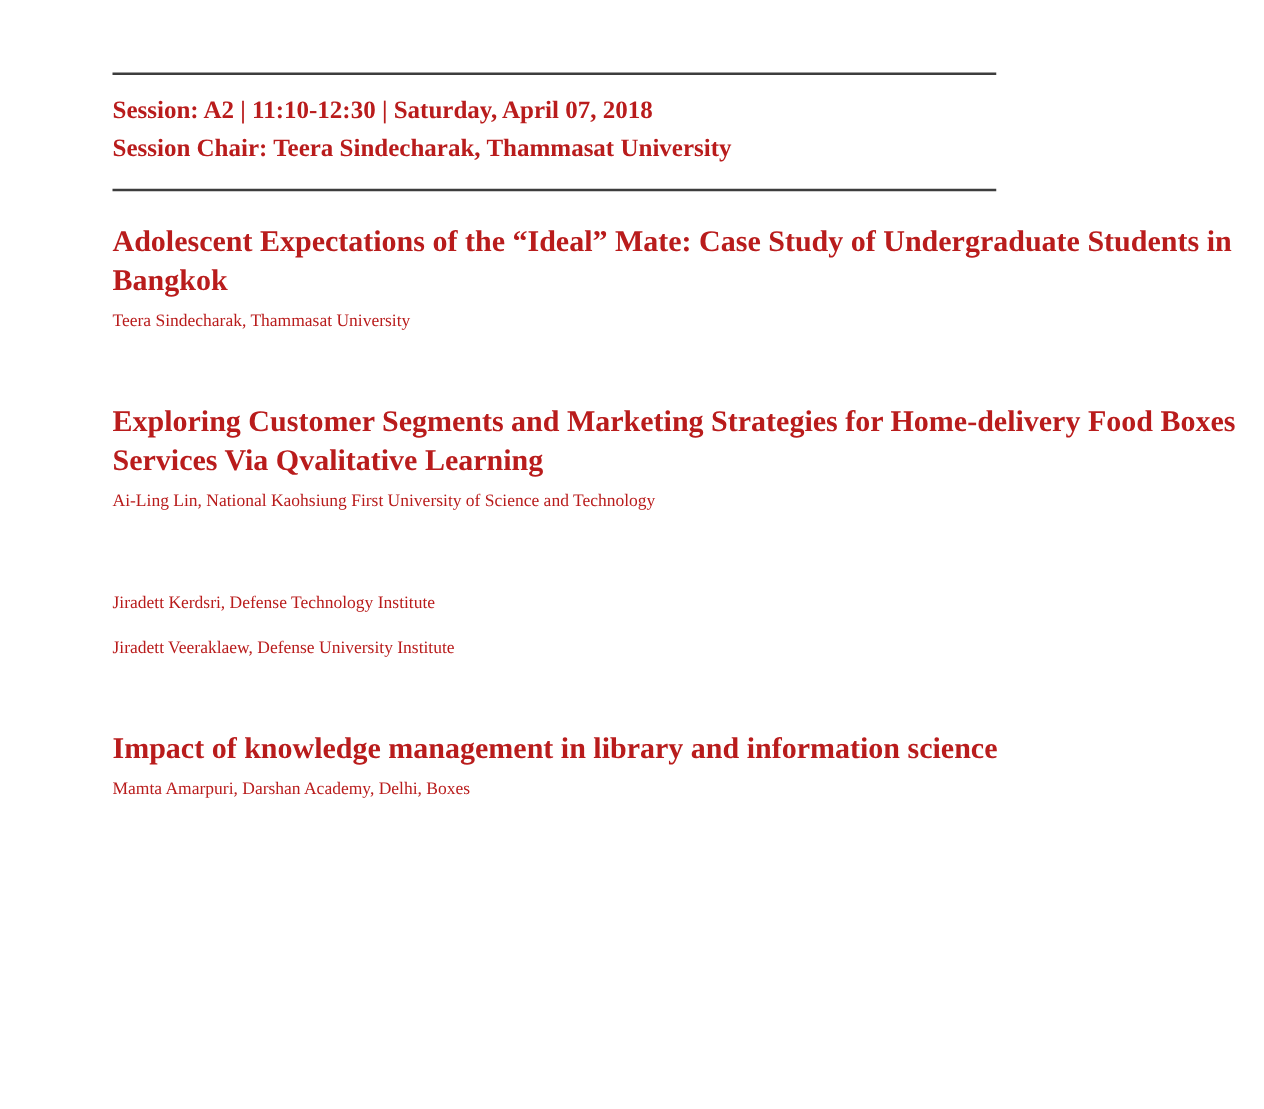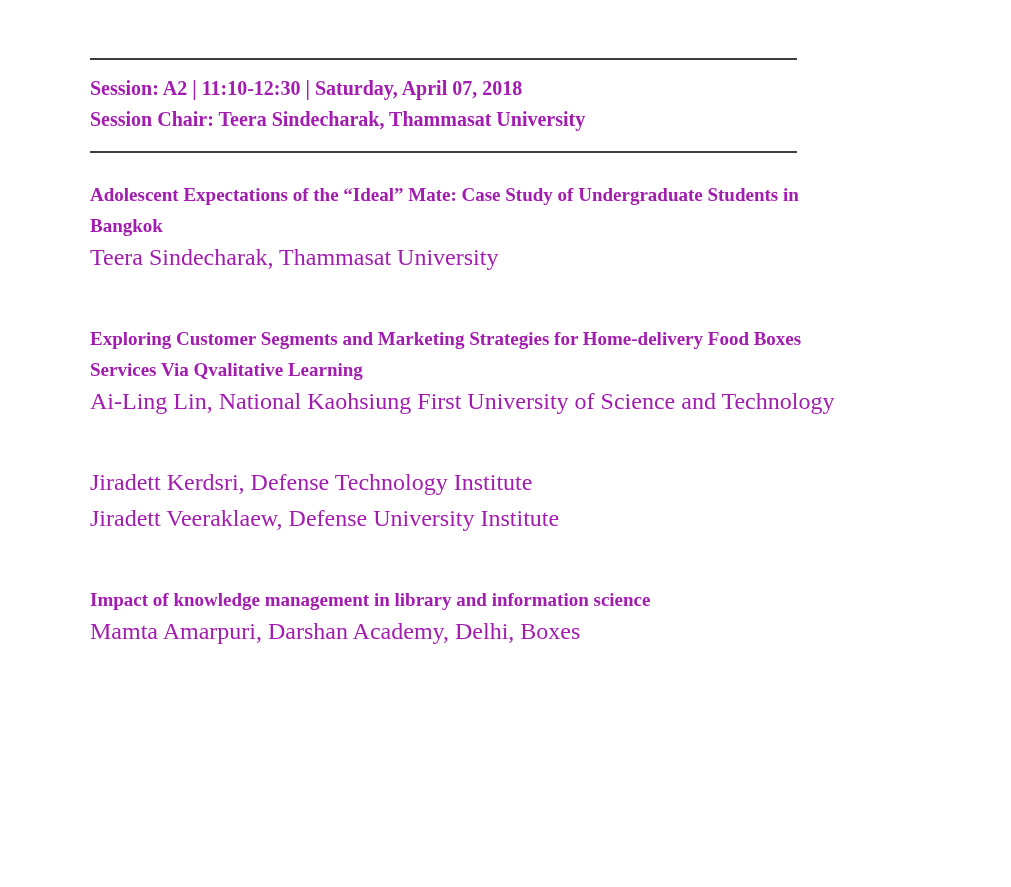--- a/index.html
+++ b/index.html
@@ -1,21 +1,21 @@
 <!DOCTYPE html>
 <html><head>
 <meta charset="utf-8">
 <style>
   html, body { margin: 0; padding: 0; background: #ffffff; }
   .page {
     position: relative;
     width: 1011px;
     height: 887px;
     background: #ffffff;
-    color: #a21caf;
+    color: #b91c1c;
     font-family: "Liberation Serif", "DejaVu Serif", serif;
     overflow: hidden;
     box-sizing: border-box;
     padding-left: 90px;
   }
   .rule {
     width: 707px;
     height: 0;
     border-top: 2px solid #3d3d3d;
   }
@@ -28,28 +28,28 @@
     font-weight: bold;
     line-height: 31px;
     white-space: nowrap;
   }
   .paper { margin-top: 50px; }
   .paper-1 { margin-top: 26px; }
   .paper-5 { margin-top: 42px; }
   .paper-title { margin: 0; padding: 0; }
   .paper-title .tline {
     display: block;
-    font-size: 19px;
+    font-size: 24px;
     font-weight: bold;
     line-height: 31px;
     white-space: nowrap;
   }
   .author {
     margin: 1px 0 0 0;
-    font-size: 24px;
+    font-size: 14px;
     font-weight: normal;
     line-height: 31px;
     white-space: nowrap;
   }
   .author + .author { margin-top: 5px; }
 </style>
 </head>
 <body>
 
 <div class="page">

